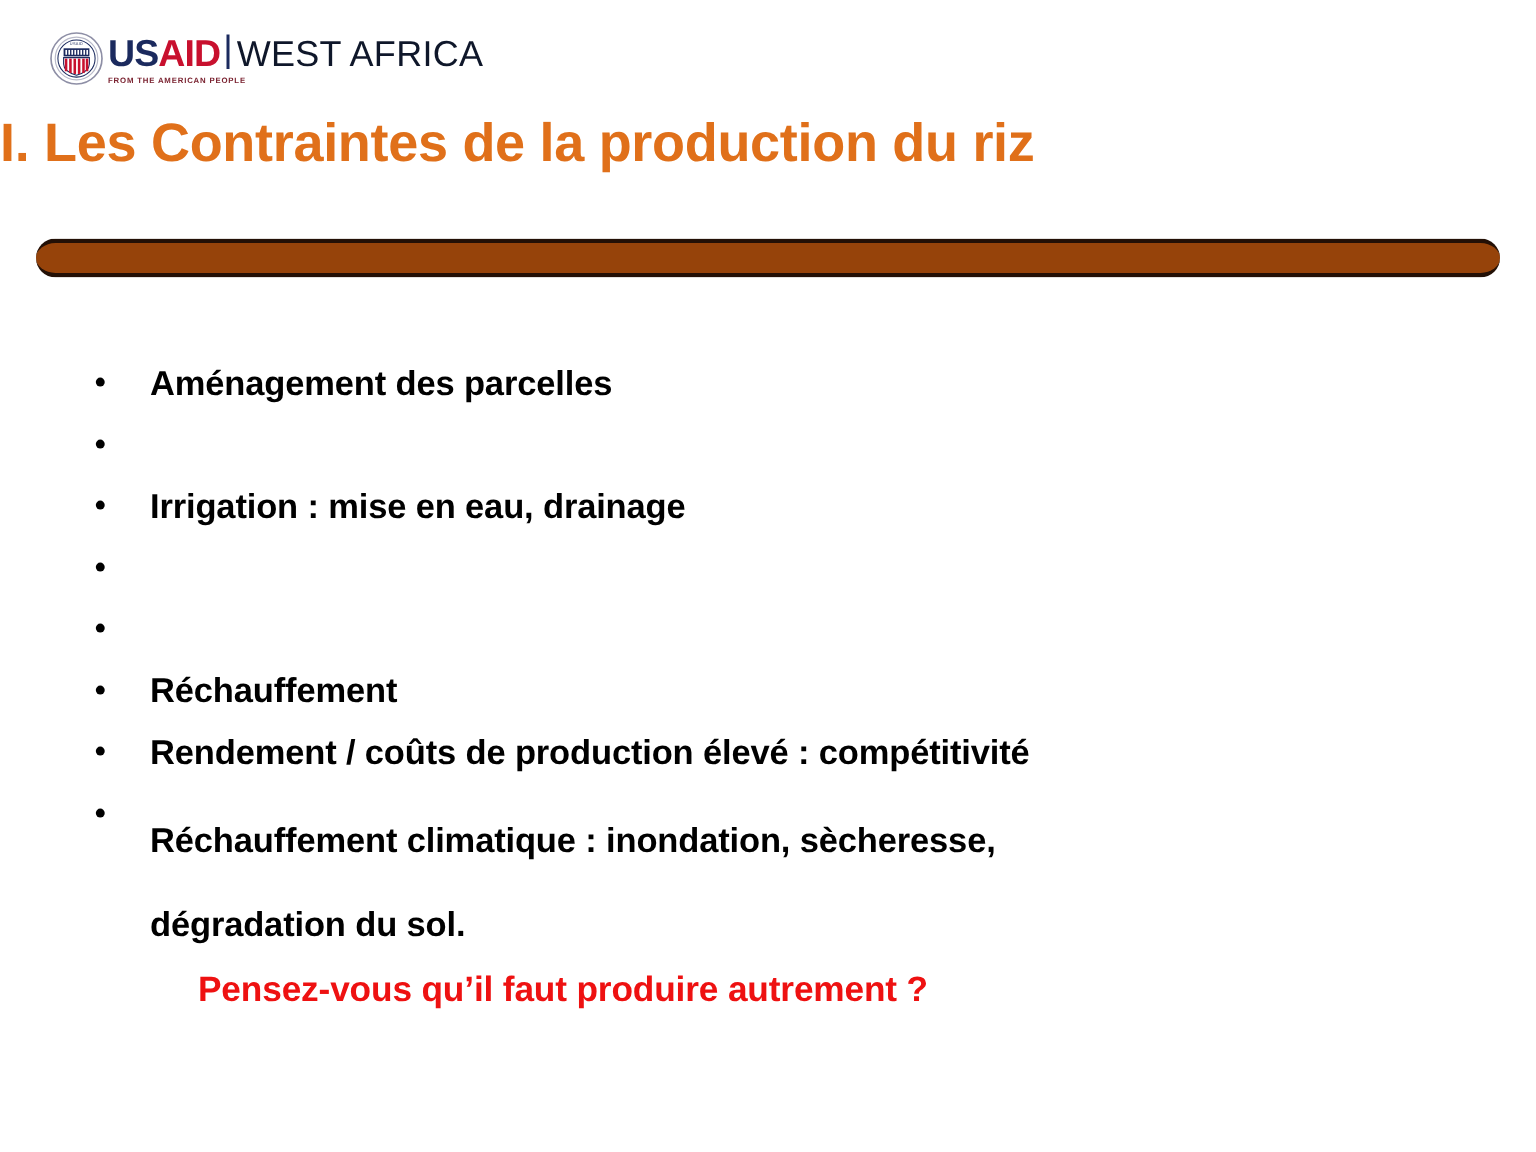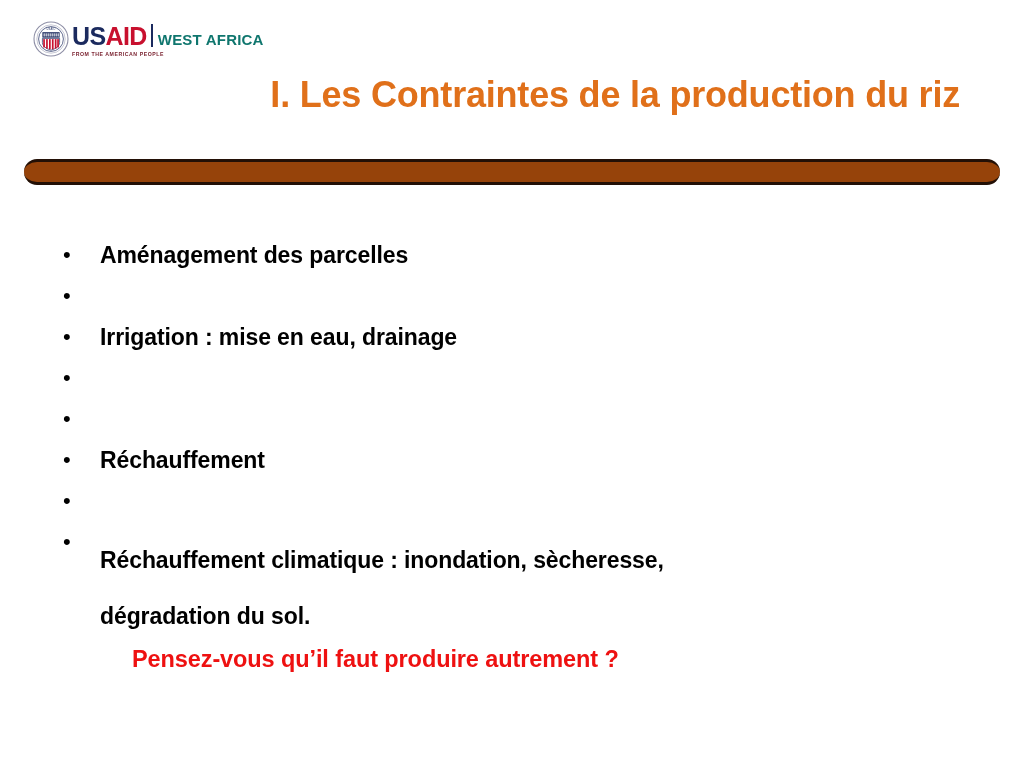--- a/index.html
+++ b/index.html
@@ -66,50 +66,49 @@
     display: inline-block;
     width: 2px;
     height: 23px;
     background: #1b2a5e;
     margin: 0 5px 0 4px;
     position: relative;
     top: 2px;
   }
   .west-africa-text {
     font-family: "Liberation Sans", sans-serif;
-    font-weight: bold;
-    font-size: 15px;
+    font-weight: normal;
+    font-size: 24px;
     letter-spacing: 0.2px;
-    color: #0f766e;
+    color: #0f172a;
     line-height: 1;
   }
   .tagline {
     font-family: "Liberation Sans", sans-serif;
     font-size: 5.2px;
     font-weight: bold;
     letter-spacing: 0.55px;
     color: #7a2230;
     margin-top: 2px;
     white-space: nowrap;
   }
 
   
   .slide-title {
     position: absolute;
     left: 0;
     top: 74px;
     width: 920px;
-    text-align: right;
+    text-align: left;
     font-family: "Liberation Sans", sans-serif;
     font-weight: bold;
     font-size: 36px;
     color: #E0701A;
     letter-spacing: -0.2px;
     white-space: nowrap;
-    padding-left: 40px;
   }
 
   
   .rule-bar {
     position: absolute;
     left: 24px;
     top: 159px;
     width: 976px;
     height: 26px;
     background: #96430A;
@@ -238,20 +237,21 @@
       <span class="bullet-dot">•</span>
     </div>
 
     <div class="bullet-item">
       <span class="bullet-dot">•</span>
       <span class="bullet-text">Réchauffement</span>
     </div>
 
     <div class="bullet-item">
       <span class="bullet-dot">•</span>
+      <span class="bullet-text">Rendement / coûts de production élevé : compétitivité</span>
     </div>
 
     <div class="bullet-item">
       <span class="bullet-dot">•</span>
       <span class="bullet-text">
         <span class="wrap-line">Réchauffement climatique : inondation, sècheresse,</span>
         <span class="wrap-line">dégradation du sol.</span>
       </span>
     </div>
 

